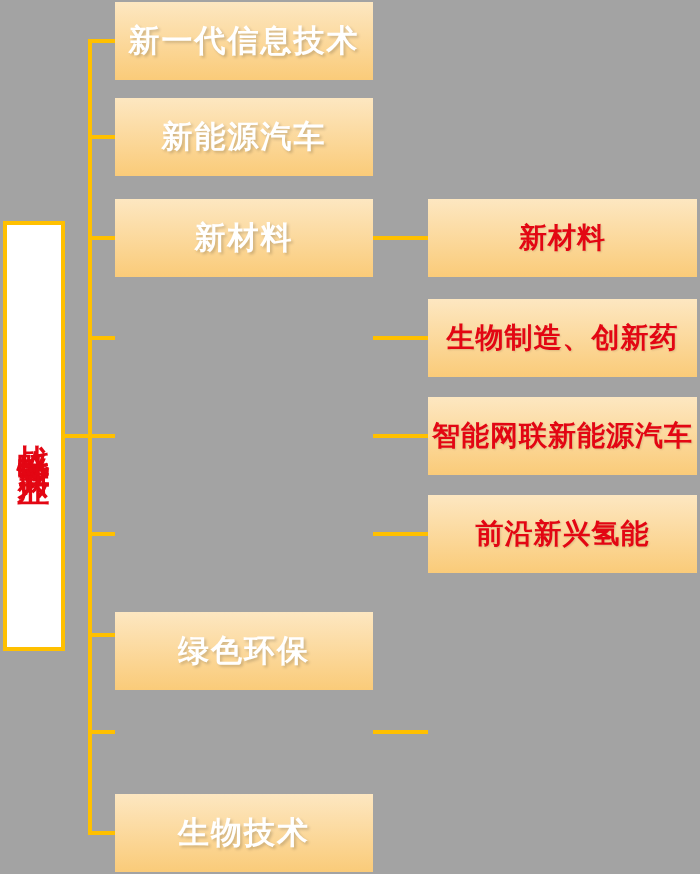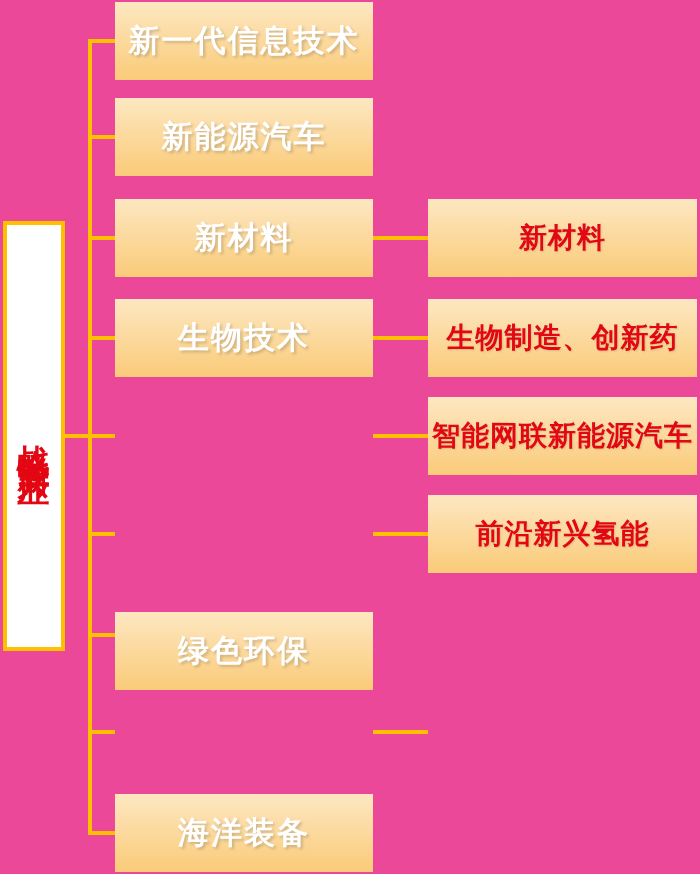--- a/index.html
+++ b/index.html
@@ -7,21 +7,21 @@
     --red:#E30613;
     --grad-top:#FDE7C1;
     --grad-bottom:#FACB79;
     --mid-text:#FFFFFF;
     --root-bg:#FFFFFF;
   }
   html,body{margin:0;padding:0;background:#FFFFFF;}
   .canvas{
     position:relative;
     width:700px;height:874px;
-    background:#ec4899;
+    background:#a3a3a3;
     font-family:"Liberation Sans", sans-serif;
     overflow:hidden;
   }
   
   .hline,.vline{position:absolute;background:var(--gold);}
   .hline{height:4px;}
   .vline{width:4px;}
   .spine{left:88px;top:39px;height:796px;}
   .stub{left:88px;width:27px;}
   .stub.s0{top:39px}.stub.s1{top:135px}.stub.s2{top:236px}
@@ -95,28 +95,25 @@
 
   <div class="node mid r0">
       <span>新一代信息技术</span>
     </div>
   <div class="node mid r1">
       <span>新能源汽车</span>
     </div>
   <div class="node mid r2">
       <span>新材料</span>
     </div>
-  <div class="node mid r3">
-      <span>生物技术</span>
-    </div>
   <div class="node mid r6">
       <span>绿色环保</span>
     </div>
   <div class="node mid r8">
-      <span>海洋装备</span>
+      <span>生物技术</span>
     </div>
 
   <div class="node rt r2">
       <span>新材料</span>
     </div>
   <div class="node rt r3">
       <span>生物制造、创新药</span>
     </div>
   <div class="node rt r4">
       <span>智能网联新能源汽车</span>

